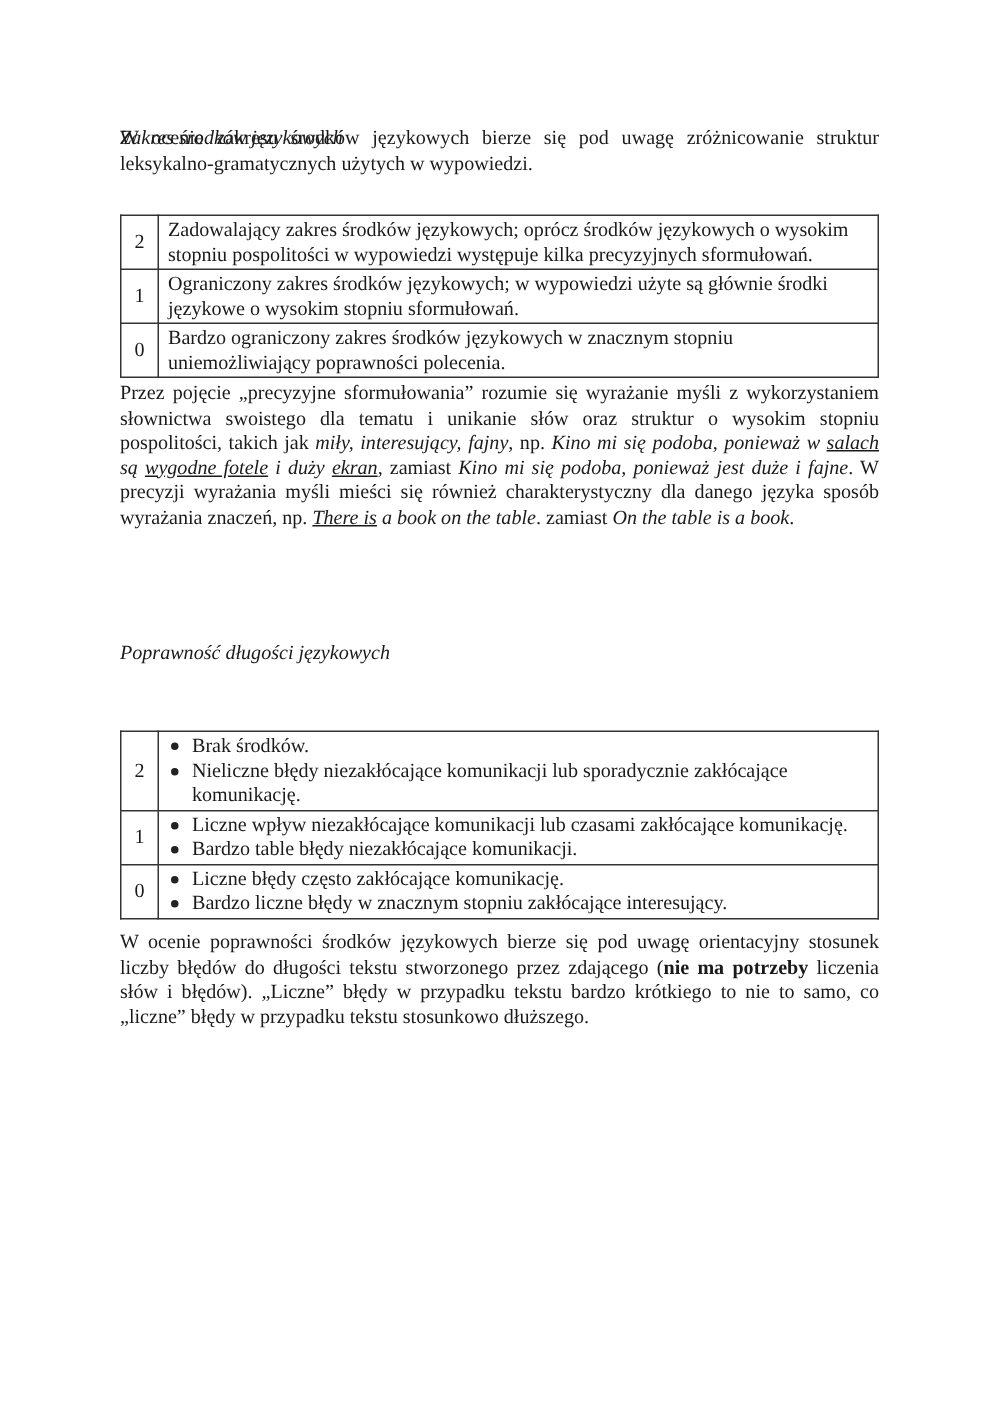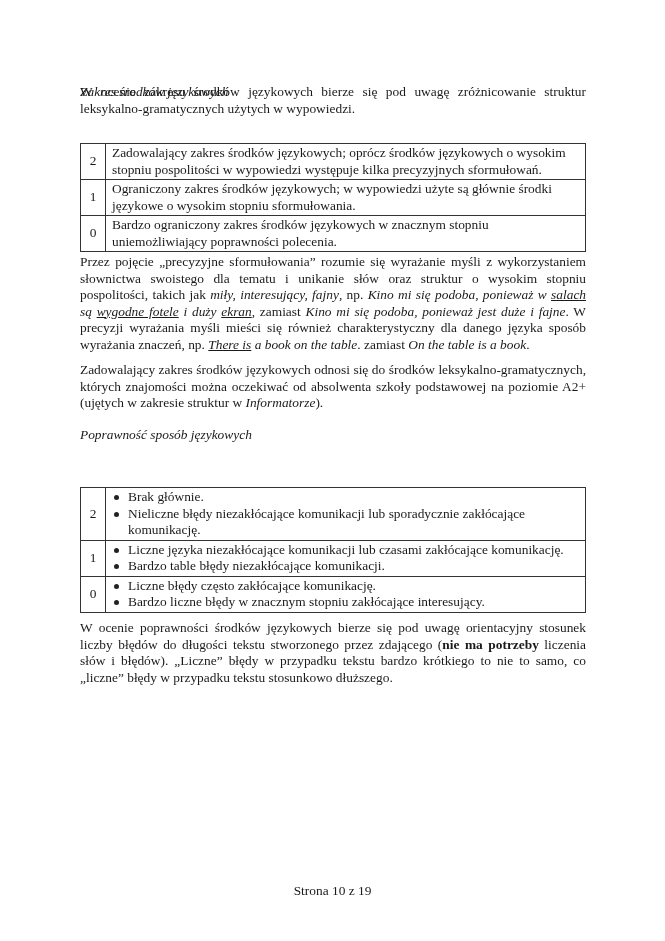--- a/index.html
+++ b/index.html
@@ -31,63 +31,61 @@
   <div class="block just" style="top:84px;">W ocenie zakresu środków językowych bierze się pod uwagę zróżnicowanie struktur leksykalno-gramatycznych użytych w wypowiedzi.</div>
 
   <table class="crit" style="top:143px;">
     <tbody>
         <tr style="height:34px;">
       <td class="score">2</td>
       <td class="desc">Zadowalający zakres środków językowych; oprócz środków językowych o wysokim stopniu pospolitości w wypowiedzi występuje kilka precyzyjnych sformułowań.</td>
     </tr>
     <tr style="height:34px;">
       <td class="score">1</td>
-      <td class="desc">Ograniczony zakres środków językowych; w wypowiedzi użyte są głównie środki językowe o wysokim stopniu sformułowania.</td>
+      <td class="desc">Ograniczony zakres środków językowych; w wypowiedzi użyte są głównie środki językowe o wysokim stopniu sformułowań.</td>
     </tr>
     <tr style="height:34px;">
       <td class="score">0</td>
       <td class="desc">Bardzo ograniczony zakres środków językowych w znacznym stopniu uniemożliwiający poprawności polecenia.</td>
     </tr>
   </tbody>
     </table>
 
   <div class="block just" style="top:254px;"><span>Przez pojęcie „precyzyjne sformułowania” rozumie się wyrażanie myśli z wykorzystaniem słownictwa swoistego dla tematu i unikanie słów oraz struktur o wysokim stopniu pospolitości, takich jak </span><i>miły, interesujący, fajny</i><span>, np. </span><i><span>Kino mi się podoba, ponieważ w </span><u>salach</u><span> są </span><u>wygodne fotele</u><span> i duży </span><u>ekran</u></i><span>, zamiast </span><i>Kino mi się podoba, ponieważ jest duże i fajne</i><span>. W precyzji wyrażania myśli mieści się również charakterystyczny dla danego języka sposób wyrażania znaczeń, np. </span><i><u>There is</u><span> a book on the table</span></i><span>. zamiast </span><i>On the table is a book</i><span>.</span></div>
 
-  <div class="block just" style="top:362px;"><span>Zadowalający zakres środków językowych odnosi się do środków leksykalno-gramatycznych, których znajomości można oczekiwać od absolwenta szkoły podstawowej na poziomie A2+ (ujętych w zakresie struktur w </span><i>Informatorze</i><span>).</span></div>
 
-  <div class="block heading" style="top:427px;">Poprawność sposób językowych</div>
+  <div class="block heading" style="top:427px;">Poprawność długości językowych</div>
 
   <table class="crit" style="top:487px;">
     <tbody>
         <tr style="height:52px;">
       <td class="score">2</td>
       <td class="desc">
         <ul class="bul">
-          <li><span class="dot"></span><span>Brak głównie.</span></li>
+          <li><span class="dot"></span><span>Brak środków.</span></li>
           <li><span class="dot"></span><span>Nieliczne błędy niezakłócające komunikacji lub sporadycznie zakłócające komunikację.</span></li>
         </ul>
       </td>
     </tr>
     <tr style="height:35px;">
       <td class="score">1</td>
       <td class="desc">
         <ul class="bul">
-          <li><span class="dot"></span><span>Liczne języka niezakłócające komunikacji lub czasami zakłócające komunikację.</span></li>
+          <li><span class="dot"></span><span>Liczne wpływ niezakłócające komunikacji lub czasami zakłócające komunikację.</span></li>
           <li><span class="dot"></span><span>Bardzo table błędy niezakłócające komunikacji.</span></li>
         </ul>
       </td>
     </tr>
     <tr style="height:35px;">
       <td class="score">0</td>
       <td class="desc">
         <ul class="bul">
           <li><span class="dot"></span><span>Liczne błędy często zakłócające komunikację.</span></li>
           <li><span class="dot"></span><span>Bardzo liczne błędy w znacznym stopniu zakłócające interesujący.</span></li>
         </ul>
       </td>
     </tr>
   </tbody>
     </table>
 
   <div class="block just" style="top:620px;"><span>W ocenie poprawności środków językowych bierze się pod uwagę orientacyjny stosunek liczby błędów do długości tekstu stworzonego przez zdającego (</span><b>nie ma potrzeby</b><span> liczenia słów i błędów). „Liczne” błędy w przypadku tekstu bardzo krótkiego to nie to samo, co „liczne” błędy w przypadku tekstu stosunkowo dłuższego.</span></div>
 
-  <div class="footer">Strona 10 z 19</div>
 </div>
 
 </body></html>

